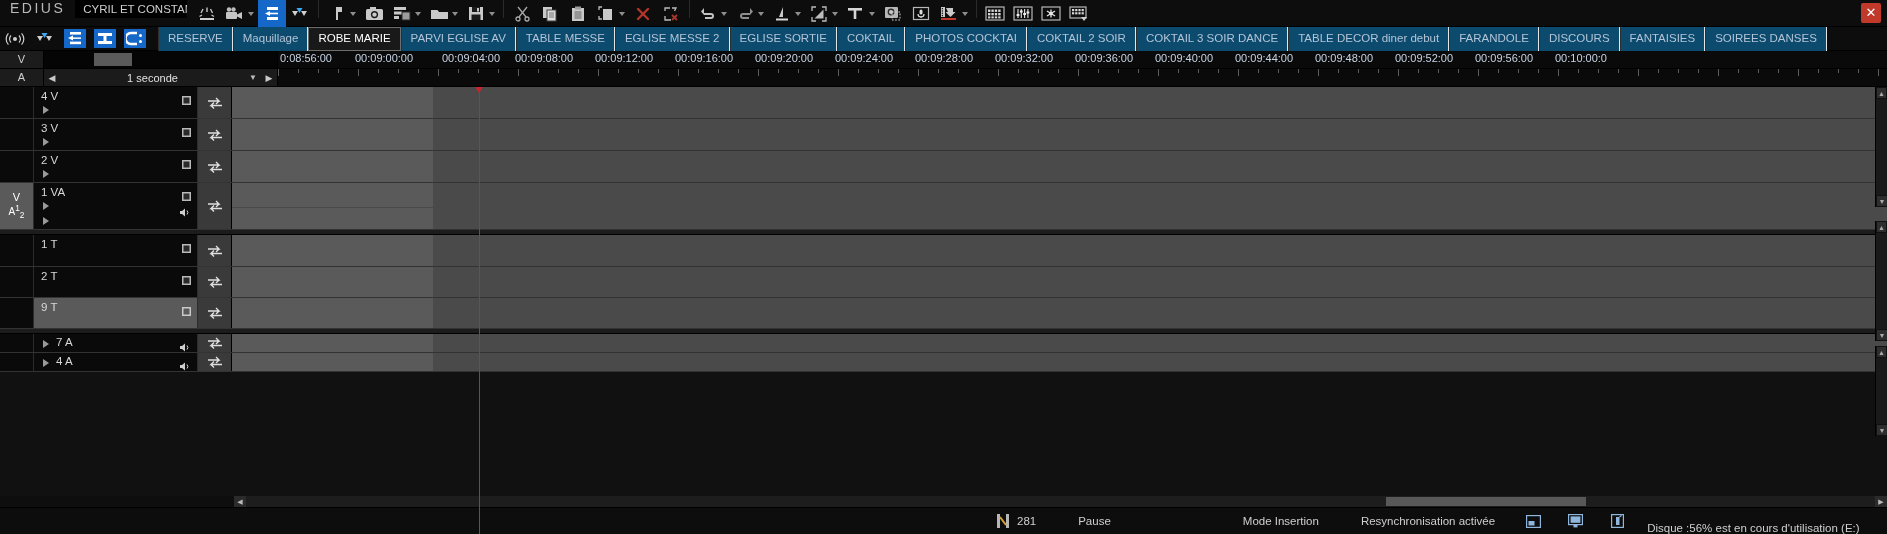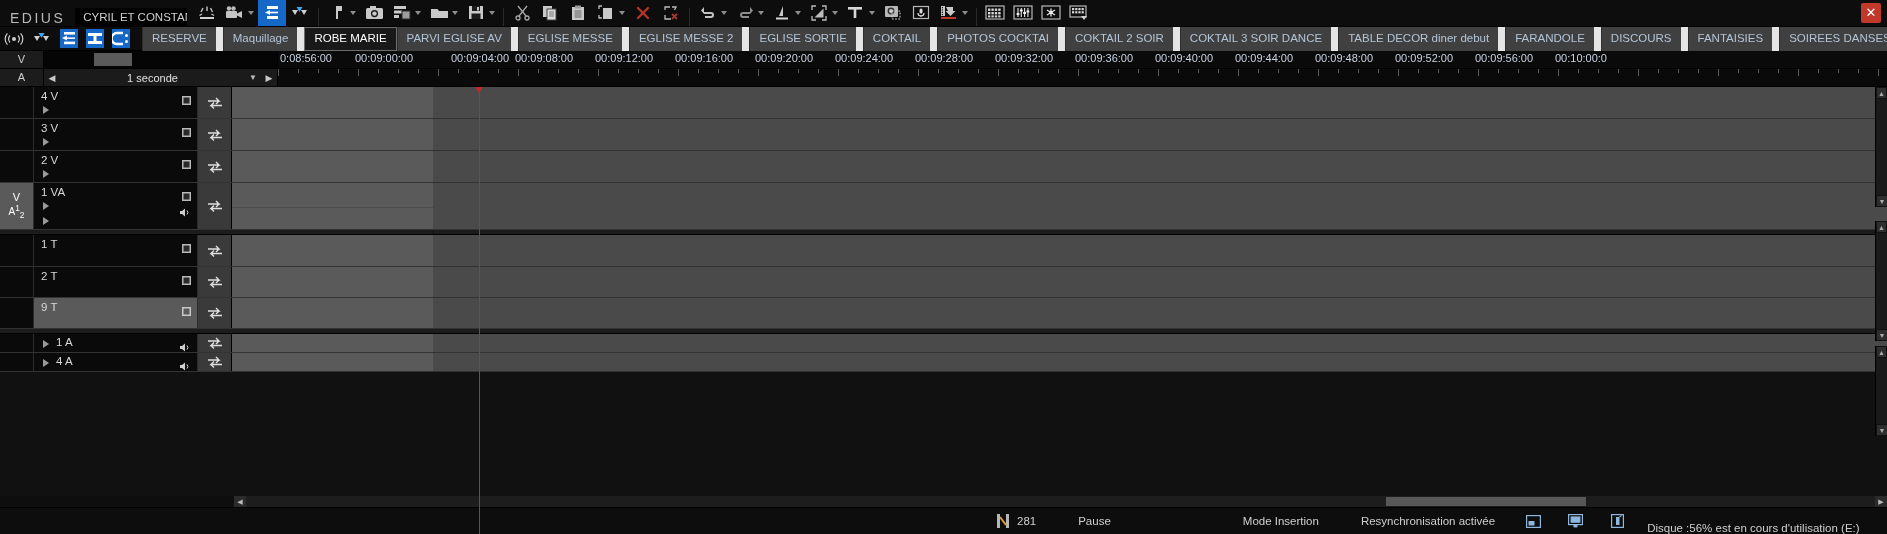--- a/index.html
+++ b/index.html
@@ -9,21 +9,21 @@
     font-family:"Liberation Sans", sans-serif;
     overflow:hidden;
     -webkit-font-smoothing:antialiased;
   }
   .app { position:relative; width:1887px; height:534px; background:#0b0b0b; }
 
   
   .toolbar {
     position:absolute; left:0; top:0; width:1887px; height:27px;
     background:#0d0d0d;
-    display:flex; align-items:flex-end;
+    display:flex; align-items:flex-start;
     border-bottom:1px solid #000;
   }
   .brand {
     color:#b9b9b9; font-size:14px; letter-spacing:2.5px;
     padding:0 10px 0 10px; font-weight:400;
     font-family:"Liberation Sans", sans-serif;
   }
   .projname {
     background:#000; color:#cfcfcf; font-size:11.5px;
     padding:3px 8px; margin-right:6px;
@@ -52,22 +52,22 @@
   }
   .mode-ico {
     width:22px; height:19px; margin:0 4px;
     display:flex; align-items:center; justify-content:center;
   }
   .mode-ico.on { background:#1567c8; }
   .tabs { display:flex; align-items:stretch; height:24px; margin-left:8px; }
   .tab {
     color:#b2c4d6; font-size:11.5px; line-height:22px;
     padding:0 9px; white-space:nowrap;
-    border-left:1px solid #2e2e2e; border-right:7px solid #e5e5e5;
-    background:#404040;
+    border-left:1px solid #2e2e2e; border-right:1px solid #e5e5e5;
+    background:#0c4a6e;
   }
   .tab.active {
     color:#ffffff; background:#191919;
     border:1px solid #6e6e6e; line-height:20px;
   }
 
   
   .tl { position:absolute; left:0; top:51px; width:1887px; height:456px; background:#111; }
 
   .ruler-row { display:flex; height:18px; }
@@ -572,21 +572,21 @@
       <circle cx="14.5" cy="4.5" r="1.5" fill="#fff"></circle>
           <circle cx="14.5" cy="10.5" r="1.5" fill="#fff"></circle>
         </svg>
     </div>
 
     <div class="tabs">
       <div class="tab">RESERVE</div>
       <div class="tab">Maquillage</div>
       <div class="tab active">ROBE MARIE</div>
       <div class="tab">PARVI EGLISE AV</div>
-      <div class="tab">EGLISE MESSE</div>
+      <div class="tab">TABLE MESSE</div>
       <div class="tab">EGLISE MESSE 2</div>
       <div class="tab">EGLISE SORTIE</div>
       <div class="tab">COKTAIL</div>
       <div class="tab">PHOTOS COCKTAI</div>
       <div class="tab">COKTAIL 2 SOIR</div>
       <div class="tab">COKTAIL 3 SOIR DANCE</div>
       <div class="tab">TABLE DECOR  diner debut</div>
       <div class="tab">FARANDOLE</div>
       <div class="tab">DISCOURS</div>
       <div class="tab">FANTAISIES</div>
@@ -597,21 +597,21 @@
   <div class="tl">
 
     <div class="ruler-row">
       <div class="ruler-left">V</div>
       <div class="zoomstrip">
         <div class="zoomthumb"></div>
       </div>
       <div class="ruler" id="ruler">
           <div class="tick" style="left: 2px;">0:08:56:00</div>
           <div class="tick" style="left: 77px;">00:09:00:00</div>
-          <div class="tick" style="left: 157px; padding-left: 16px;">00:09:04:00</div>
+          <div class="tick" style="left: 148px; padding-left: 16px;">00:09:04:00</div>
           <div class="tick" style="left: 237px;">00:09:08:00</div>
           <div class="tick" style="left: 317px;">00:09:12:00</div>
           <div class="tick" style="left: 397px;">00:09:16:00</div>
           <div class="tick" style="left: 477px;">00:09:20:00</div>
           <div class="tick" style="left: 557px;">00:09:24:00</div>
           <div class="tick" style="left: 637px;">00:09:28:00</div>
           <div class="tick" style="left: 717px;">00:09:32:00</div>
           <div class="tick" style="left: 797px;">00:09:36:00</div>
           <div class="tick" style="left: 877px;">00:09:40:00</div>
           <div class="tick" style="left: 957px;">00:09:44:00</div>
@@ -887,21 +887,21 @@
           <div class="lane-after" style="left:201px"></div>
         </div>
       </div>
 
       <div class="grp-gap"></div>
 
       <div class="trk" style="height:19px">
         <div class="trk-sel"></div>
         <div class="trk-body">
           <span class="expander" style="top:6px; left:9px"></span>
-          <span class="trk-name" style="left:22px; top:2px">1 A</span>
+          <span class="trk-name" style="left:22px; top:2px">7 A</span>
           <span class="mini-ic" style="top:4px">
             <svg width="11" height="9" viewBox="0 0 11 9">
                 <path d="M0 3 L2 3 L5 0.5 L5 8.5 L2 6 L0 6 Z" fill="#cfcfcf"></path>
             <path d="M7 2.5 A3 3 0 0 1 7 6.5" stroke="#cfcfcf" stroke-width="1" fill="none"></path>
               </svg>
           </span>
         </div>
         <div class="trk-mix">
           <svg width="16" height="12" viewBox="0 0 16 12">
               <path d="M1 4 H12 L9 1 M12 4 L9 7" stroke="#e0e0e0" stroke-width="1.4" fill="none"></path>

